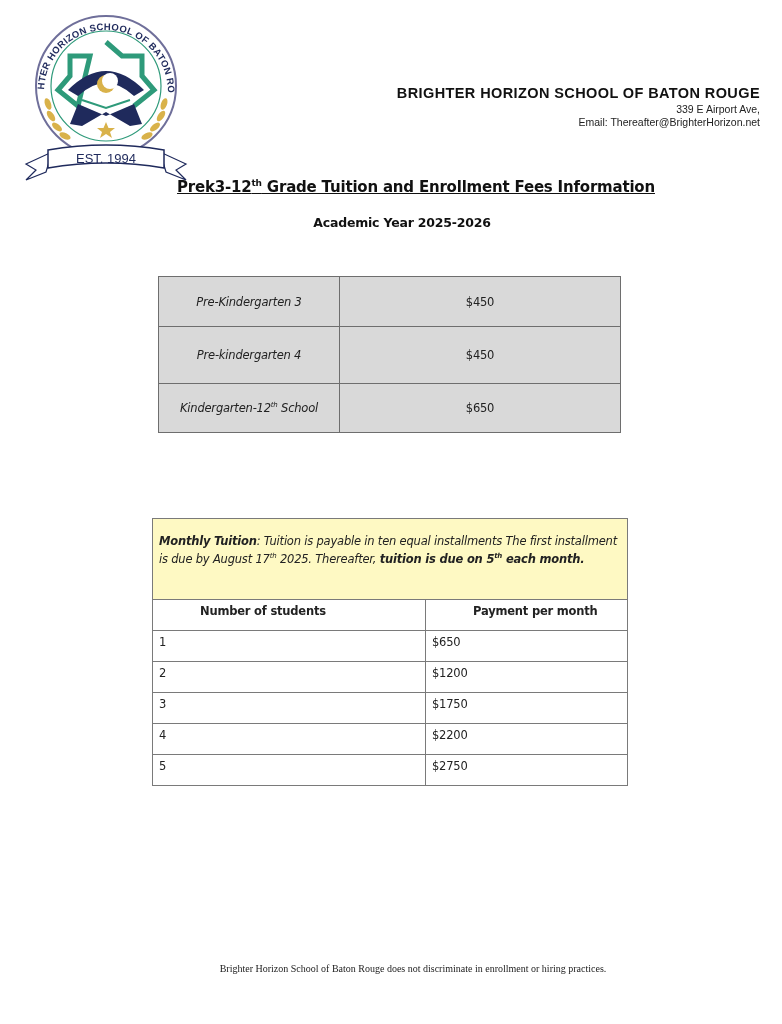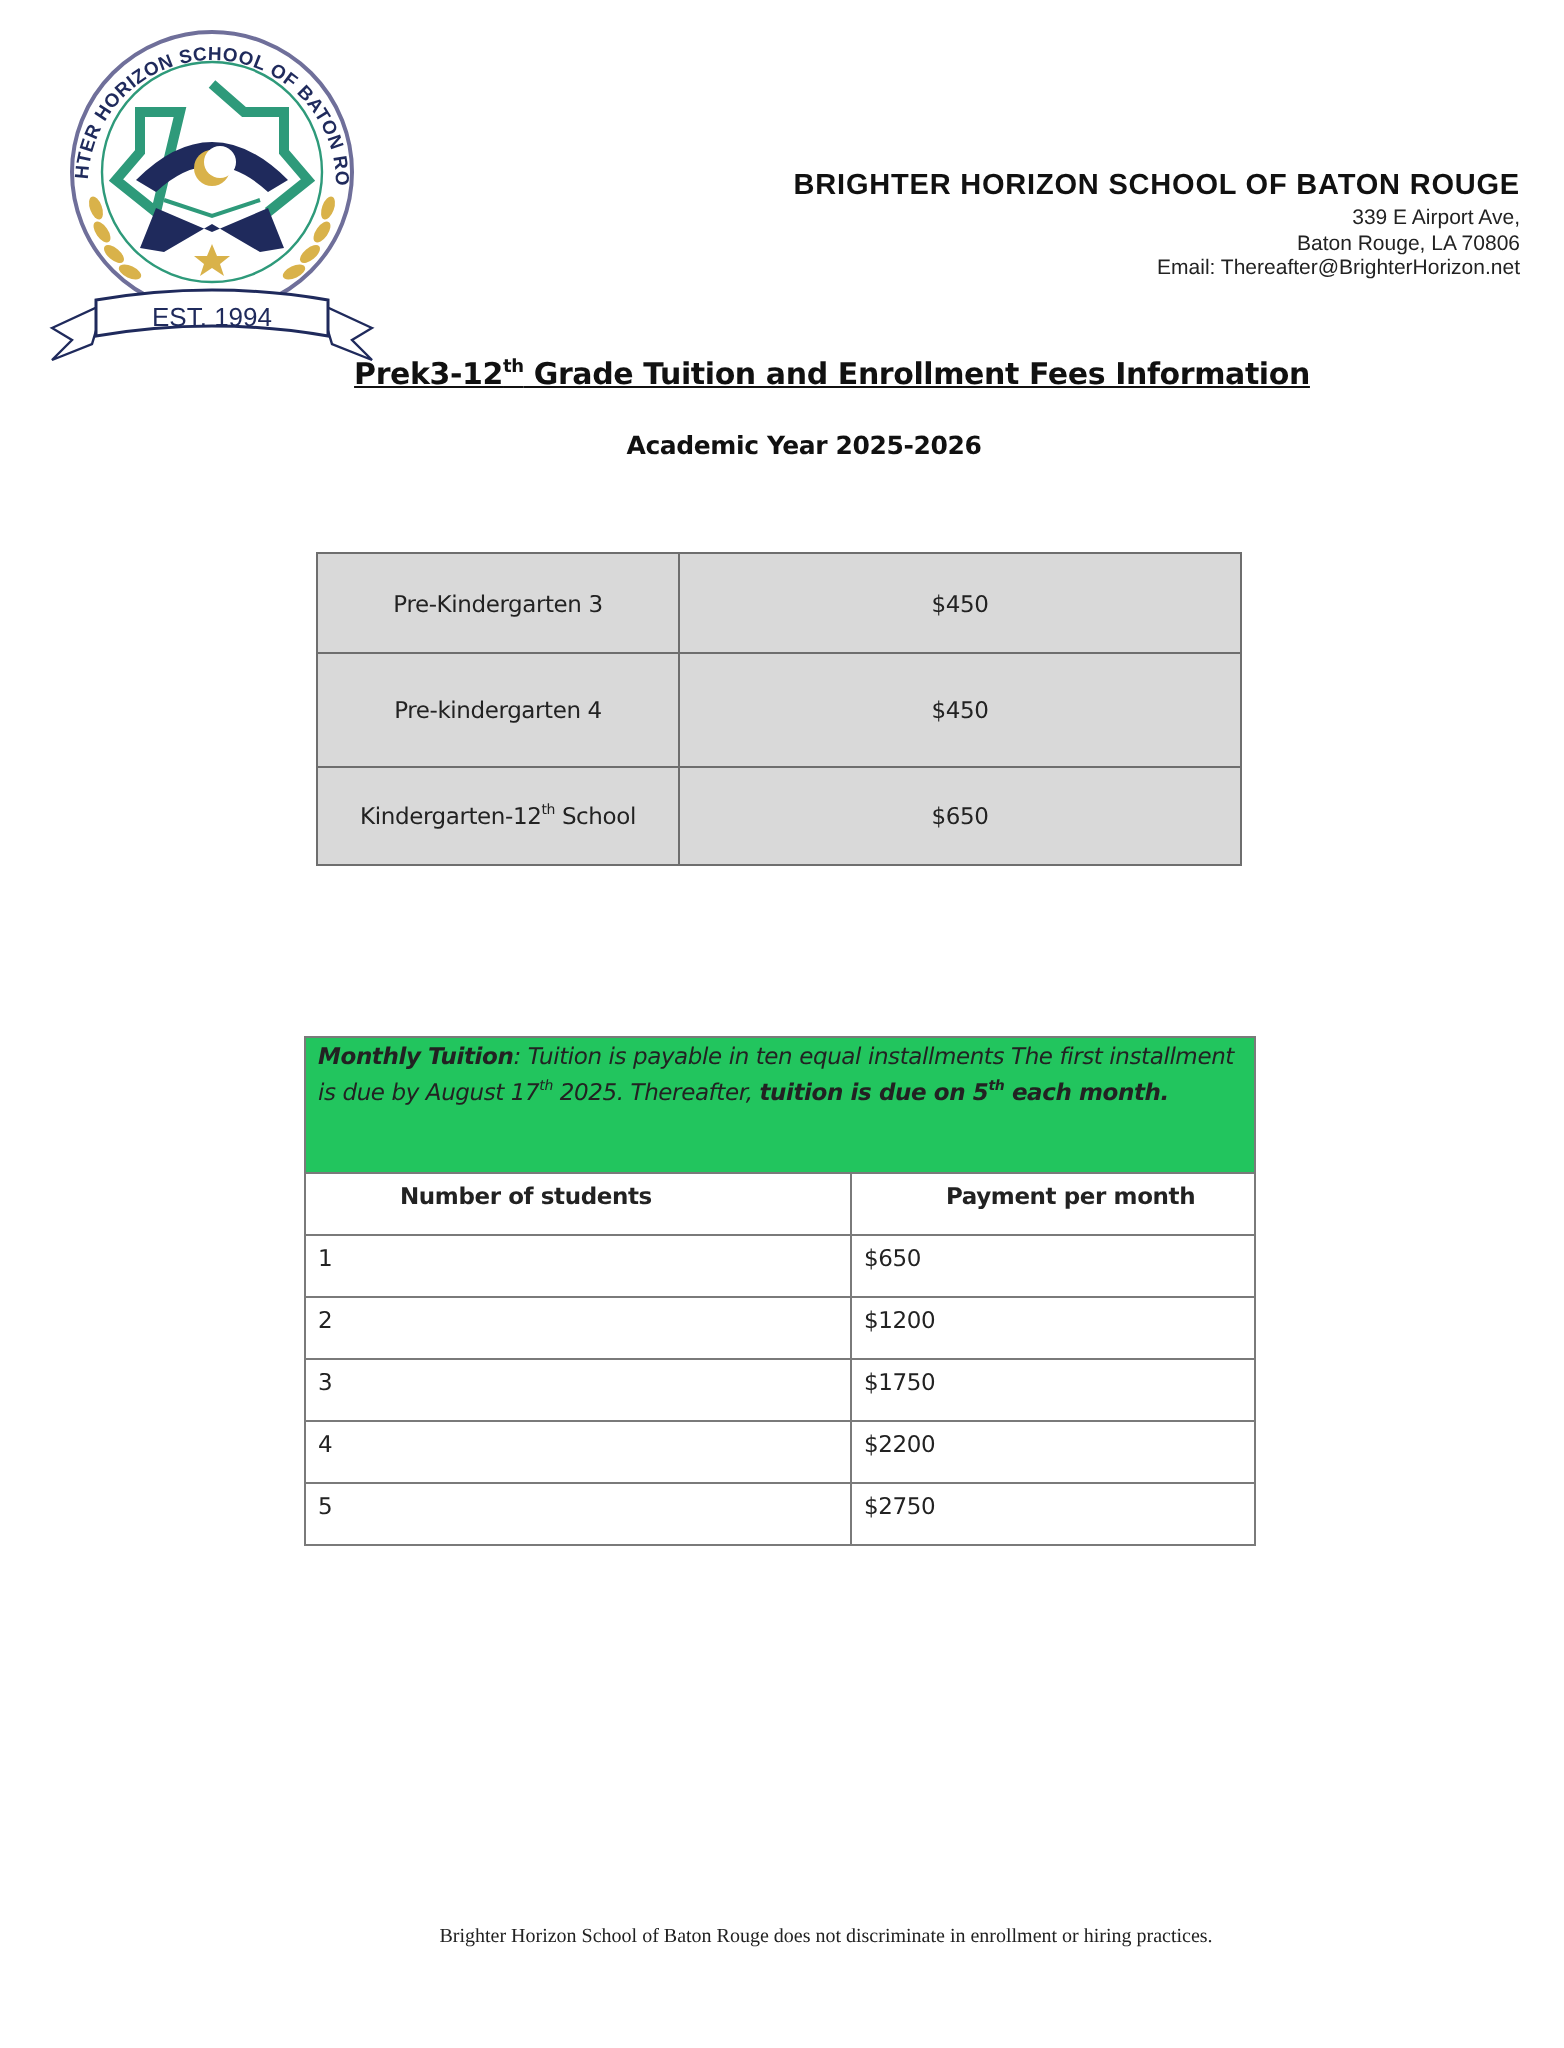--- a/index.html
+++ b/index.html
@@ -11,29 +11,29 @@
   .school-name { font-family: "Liberation Sans", sans-serif; font-weight: bold; font-size: 14.5px; letter-spacing: 0.4px; color: #111; margin-bottom: 2px; }
   .addr-line { font-family: "Liberation Sans", sans-serif; font-size: 10.5px; line-height: 12.5px; color: #222; }
 
   .doc-title { position: absolute; left: 0; width: 832px; top: 178px; text-align: center; font-family: "DejaVu Sans", sans-serif; font-weight: bold; font-size: 15px; text-decoration: underline; color: #111; letter-spacing: -0.2px; }
   .doc-title sup { font-size: 9px; vertical-align: 6px; line-height: 0; }
   .subtitle { position: absolute; left: 0; width: 780px; top: 215px; text-align: center; font-family: "DejaVu Sans", sans-serif; font-weight: bold; font-size: 12.5px; color: #111; letter-spacing: -0.2px; margin-left: 12px; }
 
   table { border-collapse: collapse; font-family: "DejaVu Sans", sans-serif; }
   .fees-table { position: absolute; left: 158px; top: 276px; width: 463px; background: #d9d9d9; }
   .fees-table td { border: 1.5px solid #6e6e6e; text-align: center; font-size: 11.5px; color: #222; letter-spacing: -0.2px; }
-  .fees-table td.grade { width: 178px; }
+  .fees-table td.grade { width: 178px; font-style: italic; }
   .fees-table tr.r0 td { height: 47px; }
   .fees-table tr.r1 td { height: 54px; }
   .fees-table tr.r2 td { height: 46px; }
   .fees-table sup { font-size: 7px; vertical-align: 5px; line-height: 0; }
 
   .tuition-table { position: absolute; left: 152px; top: 518px; width: 476px; }
   .tuition-table td { border: 1.5px solid #7a7a7a; font-size: 11.5px; color: #222; vertical-align: top; padding: 4px 6px; letter-spacing: -0.2px; }
-  .tuition-table td.note { background: #22c55e; height: 62px; line-height: 17.5px; font-style: italic; padding-top: 1px; }
+  .tuition-table td.note { background: #fef9c3; height: 62px; line-height: 17.5px; font-style: italic; padding-top: 14px; }
   .tuition-table td.note b { font-weight: bold; }
   .tuition-table td.note sup { font-size: 7px; vertical-align: 5px; line-height: 0; }
   .tuition-table tr.head td { font-weight: bold; height: 22px; padding-left: 47px; }
   .tuition-table tr.data td { height: 22px; }
   .tuition-table td.col1 { width: 219px; }
 
   .footer { position: absolute; left: 0; width: 826px; top: 963px; text-align: center; font-family: "Liberation Serif", serif; font-size: 10px; color: #222; }
 </style>
 </head>
 <body>
@@ -76,21 +76,20 @@
     <path d="M4 152 L30 140 L24 160 L4 168 L14 158 Z" fill="#fff" stroke="#1f2a5c" stroke-width="1.2"></path>
     <path d="M164 152 L138 140 L144 160 L164 168 L154 158 Z" fill="#fff" stroke="#1f2a5c" stroke-width="1.2"></path>
     <path d="M26 138 Q84 128 142 138 L142 156 Q84 146 26 156 Z" fill="#fff" stroke="#1f2a5c" stroke-width="1.5"></path>
     <text x="84" y="151" text-anchor="middle" font-family="Liberation Sans, sans-serif" font-size="13" fill="#1f2a5c">EST. 1994</text>
   </svg>
 </div>
 
 <div class="school-header">
   <div class="school-name">BRIGHTER HORIZON SCHOOL OF BATON ROUGE</div>
   <div class="addr-line">339 E Airport Ave,</div>
-  <div class="addr-line">Baton Rouge, LA 70806</div>
   <div class="addr-line">Email: Thereafter@BrighterHorizon.net</div>
 </div>
 
 <div class="doc-title"><span>Prek3-12</span><sup>th</sup><span> Grade Tuition and Enrollment Fees Information</span></div>
 <div class="subtitle">Academic Year 2025-2026</div>
 
 <table class="fees-table">
   <tbody>
       <tr class="r0">
     <td class="grade"><span>Pre-Kindergarten 3</span></td>

